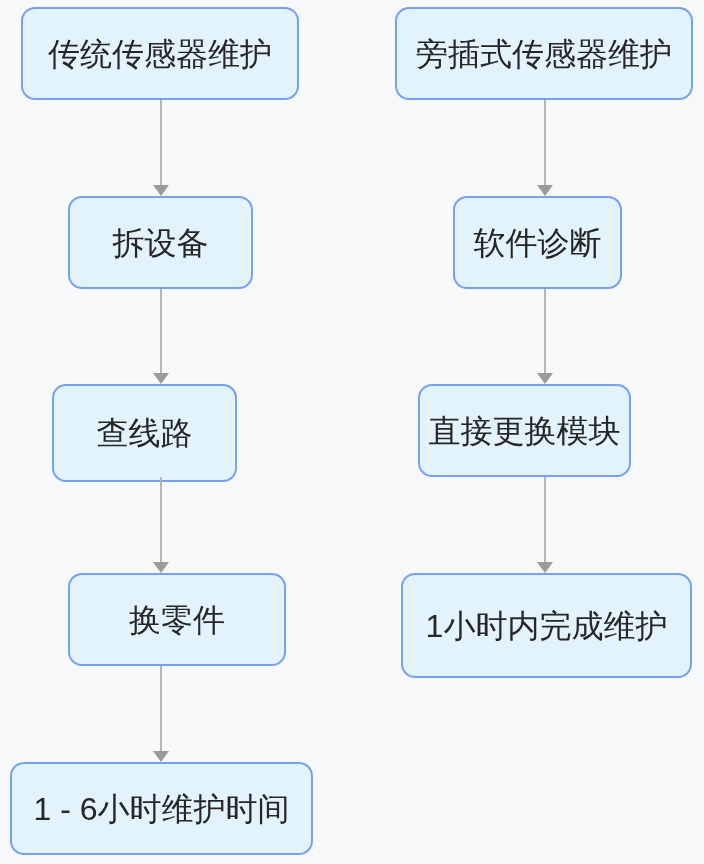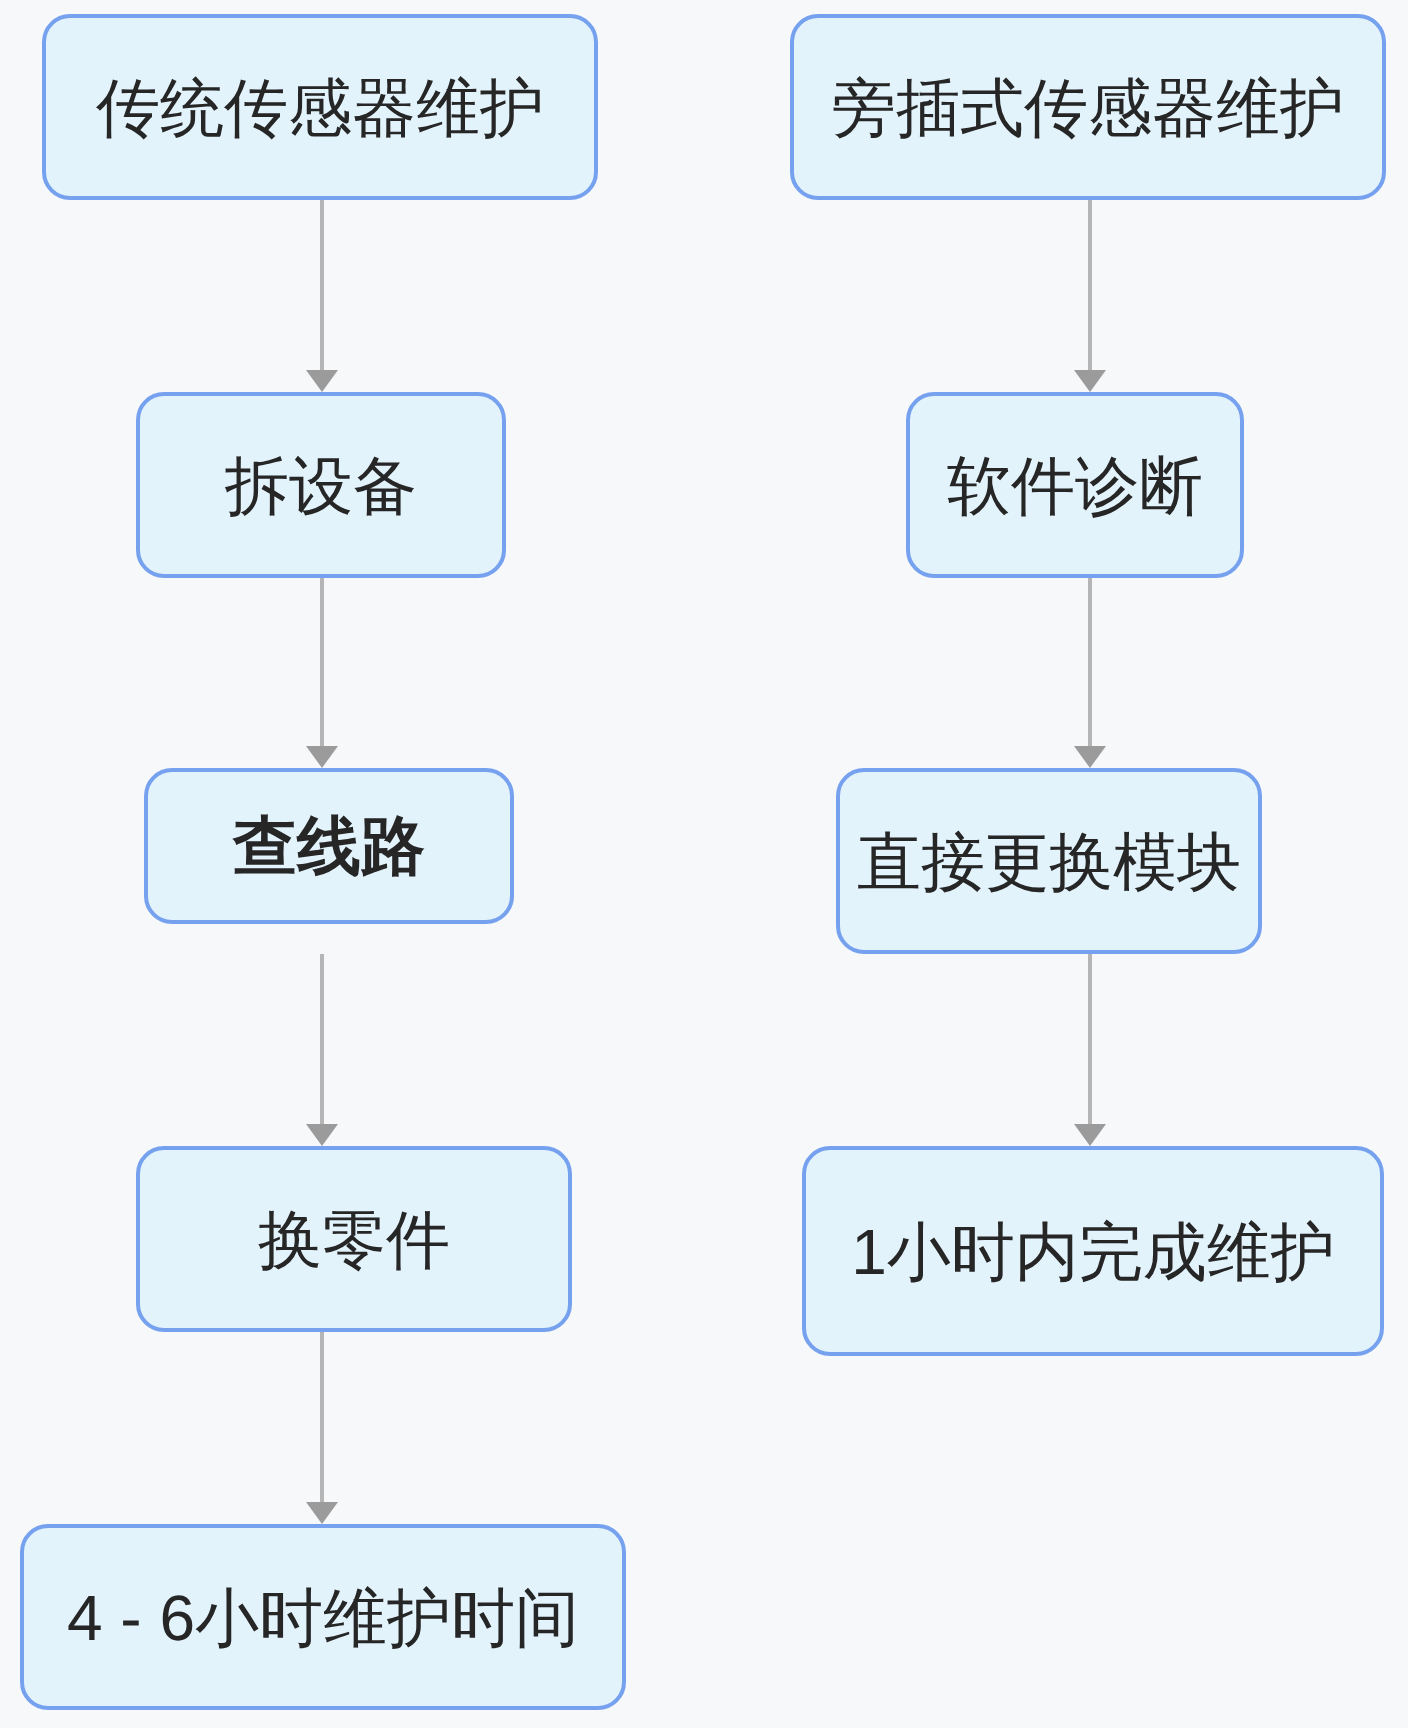--- a/index.html
+++ b/index.html
@@ -75,35 +75,35 @@
     <div class="arrow-head"></div>
   </div>
 
   <div class="node" style="left:68px; top:196px; width:185px; height:93px;text-align:center;">拆设备</div>
 
   <div class="arrow" style="left:153px; top:289px; height:95px;">
     <div class="arrow-line"></div>
     <div class="arrow-head"></div>
   </div>
 
-  <div class="node" style="left:72px; top:384px; width:185px; height:78px;font-weight:bold;">查线路</div>
+  <div class="node" style="left:52px; top:384px; width:185px; height:98px;">查线路</div>
 
   <div class="arrow" style="left:153px; top:477px; height:96px;">
     <div class="arrow-line"></div>
     <div class="arrow-head"></div>
   </div>
 
   <div class="node" style="left:68px; top:573px; width:218px; height:93px;">换零件</div>
 
   <div class="arrow" style="left:153px; top:666px; height:96px;">
     <div class="arrow-line"></div>
     <div class="arrow-head"></div>
   </div>
 
-  <div class="node" style="left:10px; top:762px; width:303px; height:93px;">4 - 6小时维护时间</div>
+  <div class="node" style="left:10px; top:762px; width:303px; height:93px;">1 - 6小时维护时间</div>
 
   <div class="node" style="left:395px; top:7px; width:298px; height:93px;">旁插式传感器维护</div>
 
   <div class="arrow" style="left:537px; top:100px; height:96px;">
     <div class="arrow-line"></div>
     <div class="arrow-head"></div>
   </div>
 
   <div class="node" style="left:441px; top:196px; width:169px; height:93px;margin-left:12px;">软件诊断</div>
 

